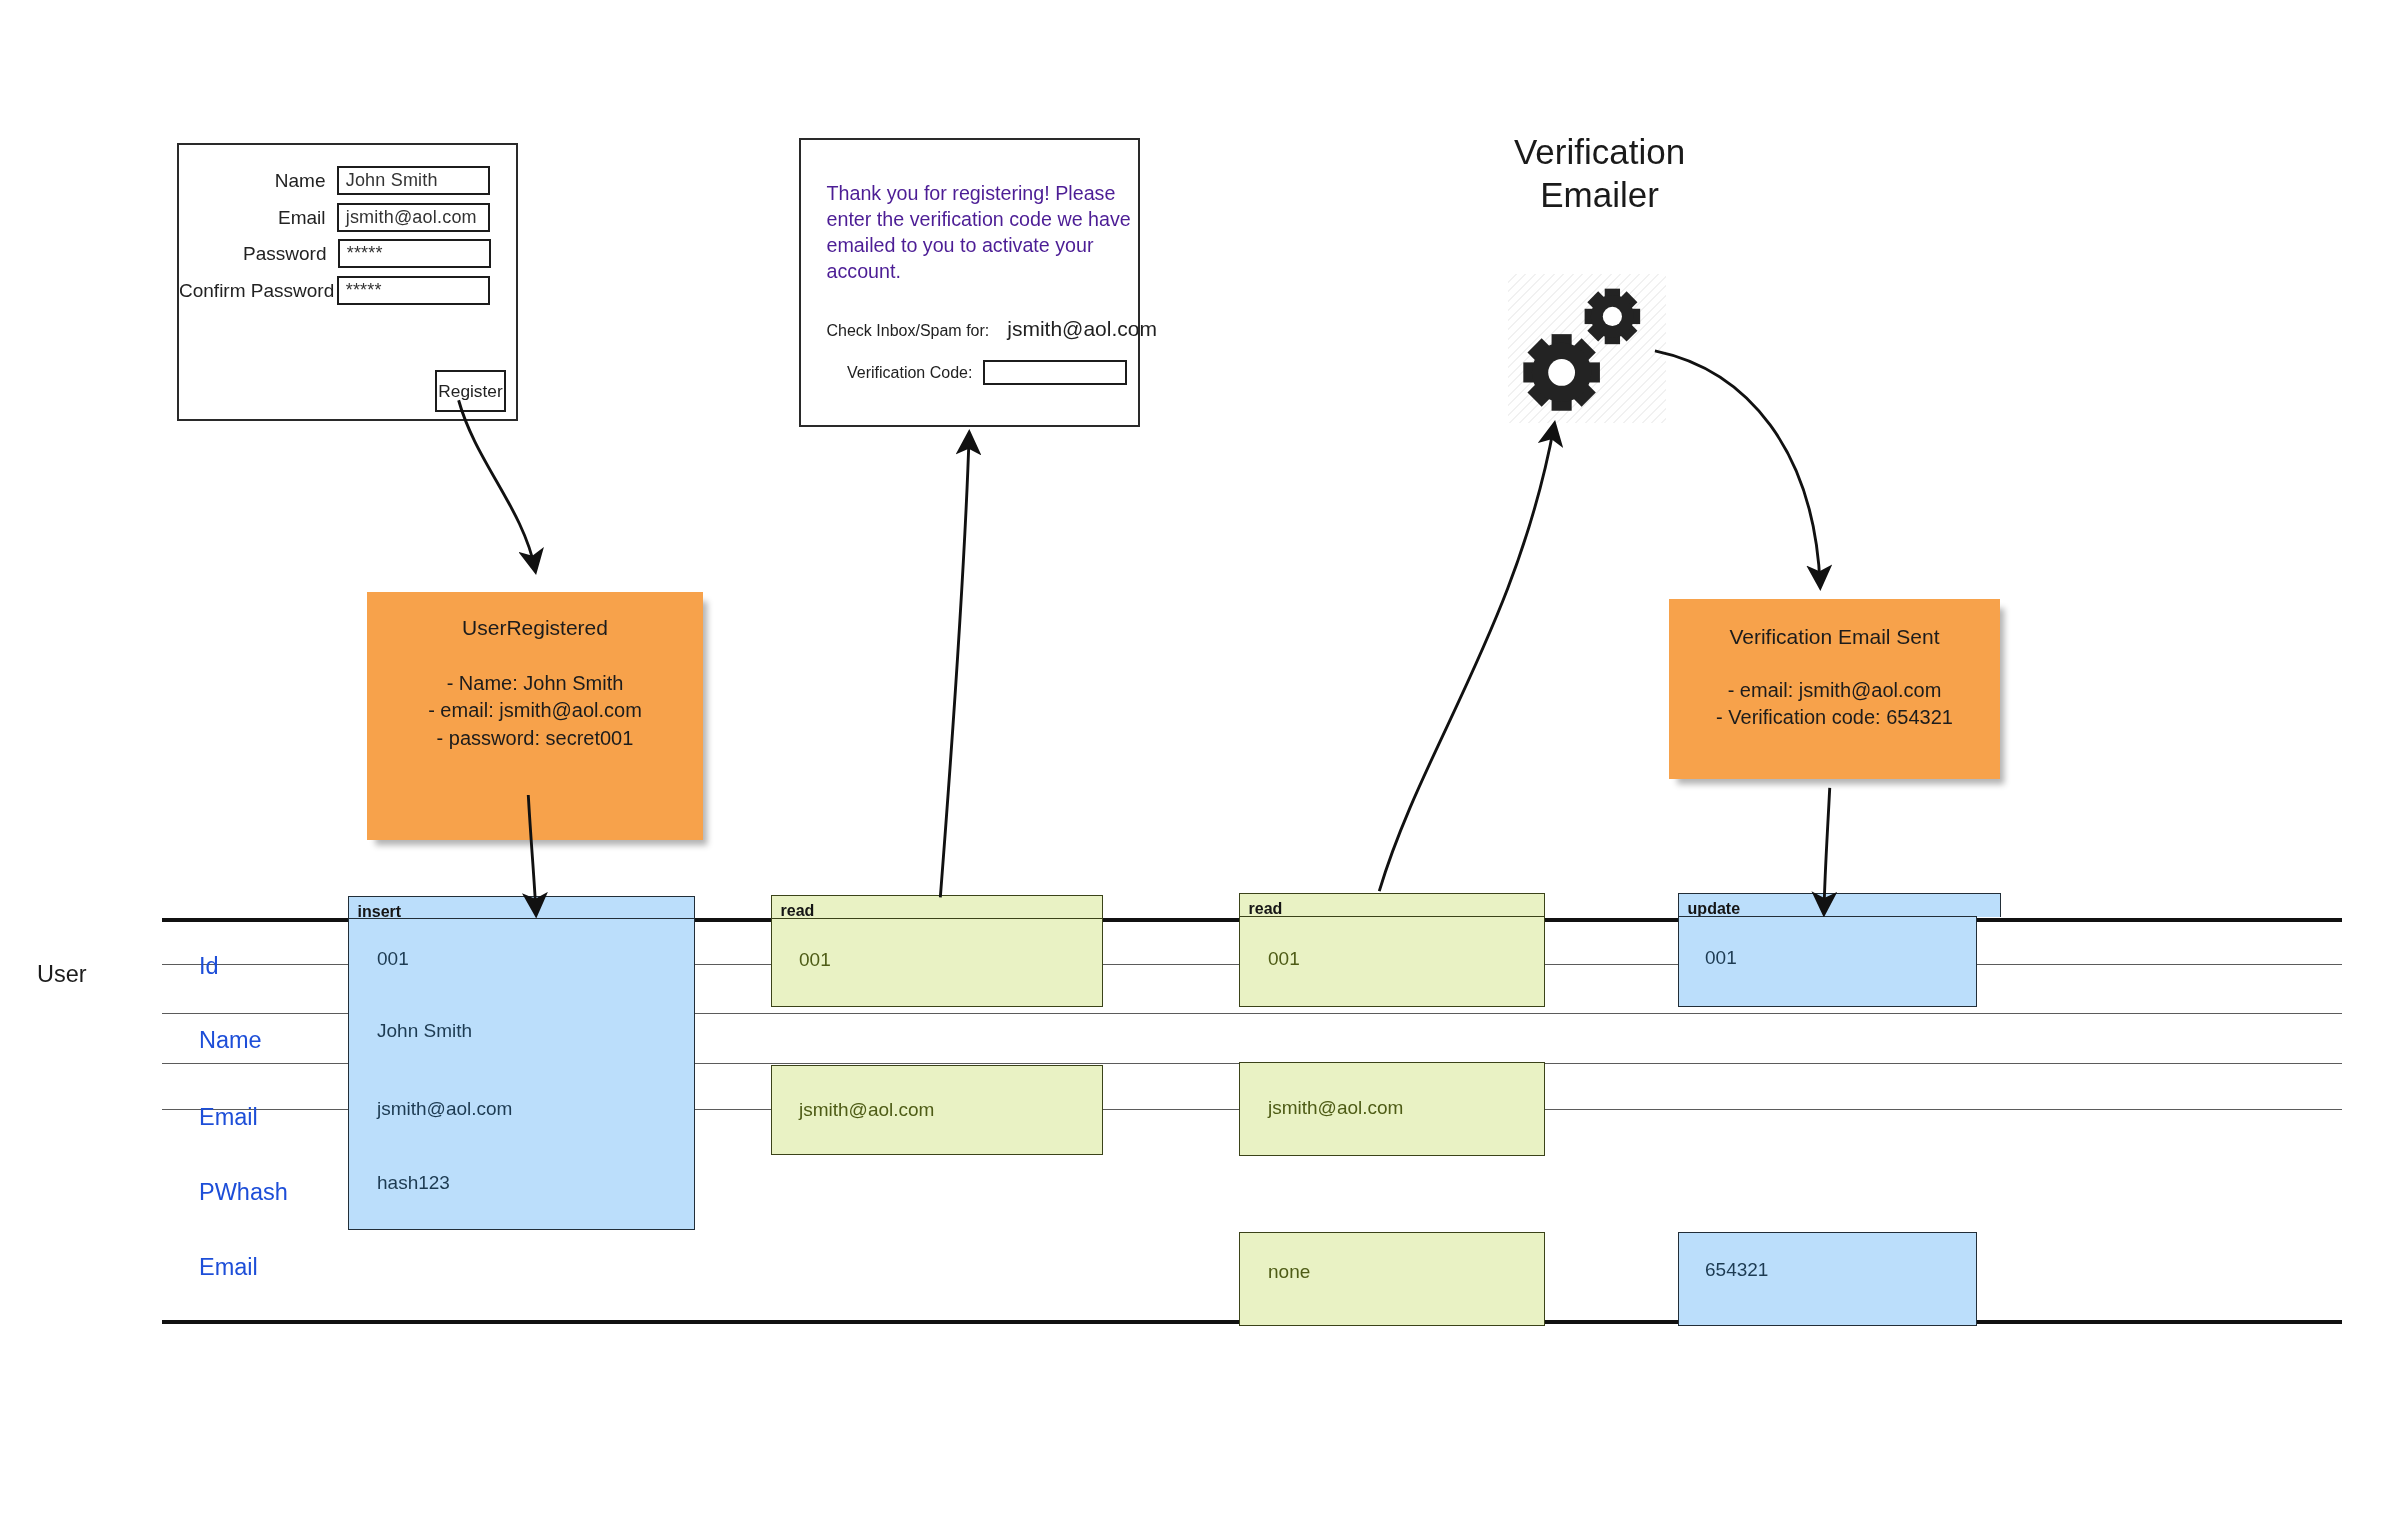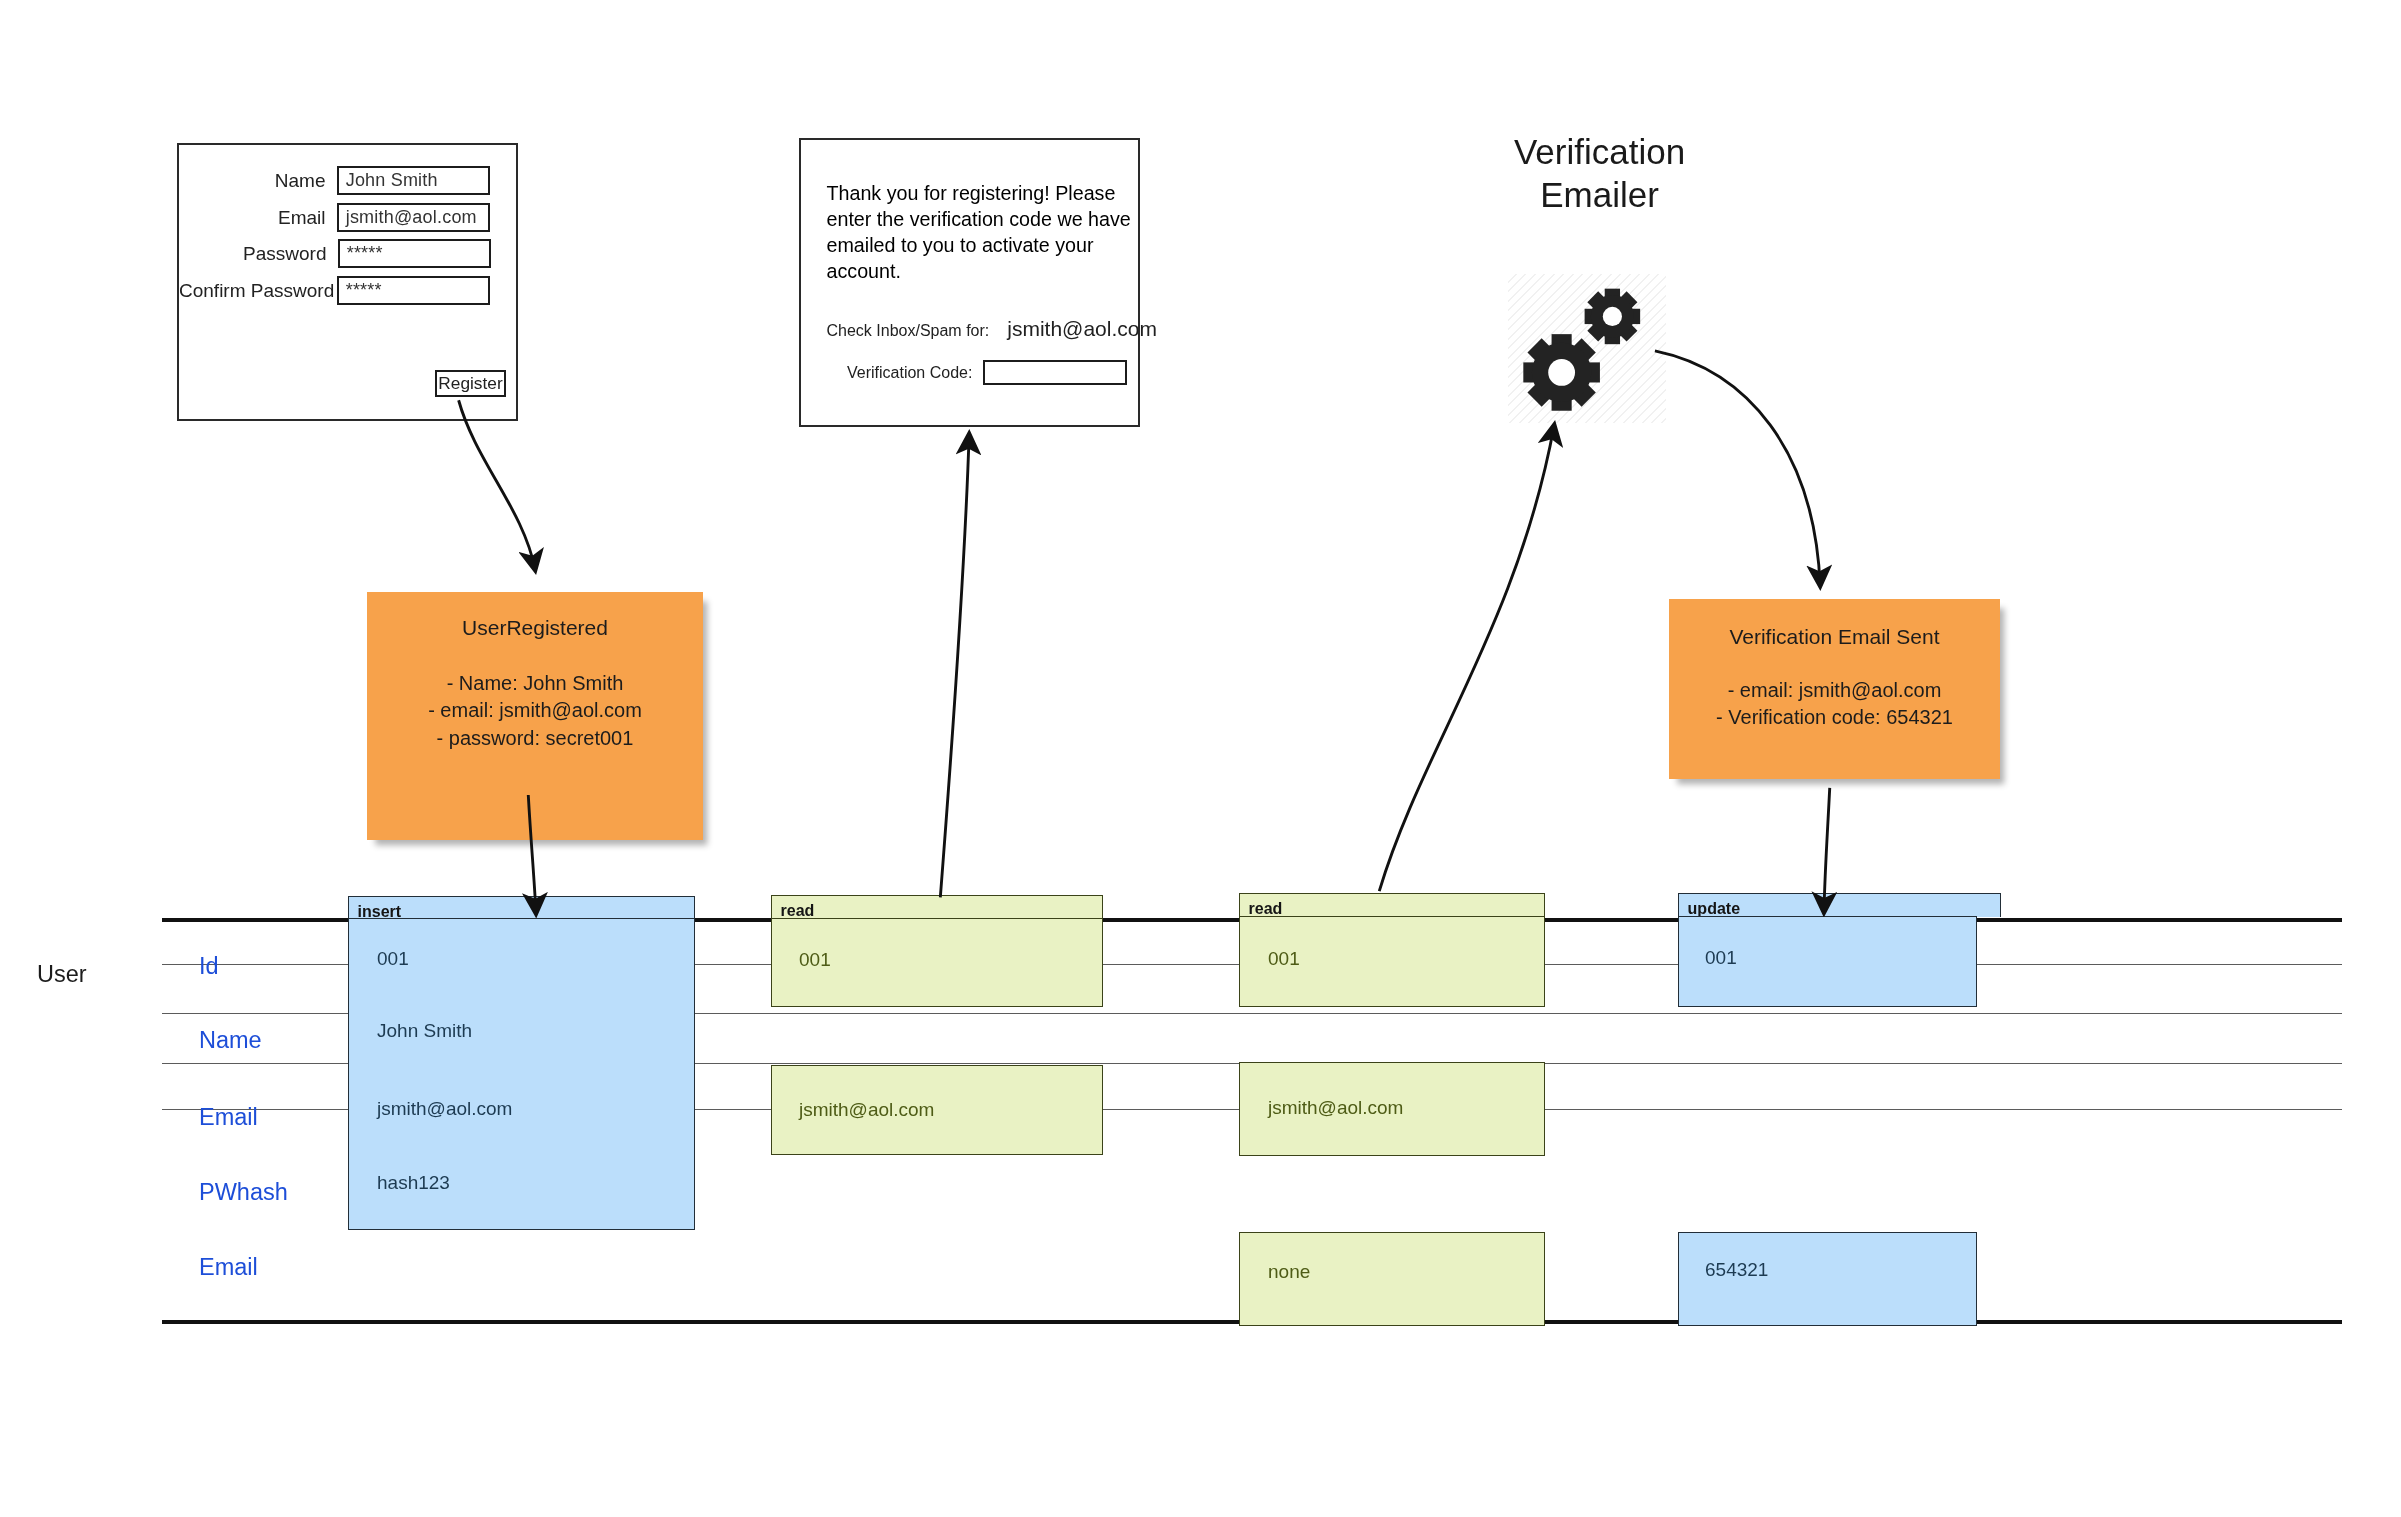--- a/index.html
+++ b/index.html
@@ -19,34 +19,34 @@
   .form-label{
     font-size:19px;color:#222;text-align:right;width:158px;
     padding-right:11.5px;box-sizing:border-box;white-space:nowrap;
   }
   .form-input{
     width:153px;height:29px;border:2.4px solid #1c1c1c;background:#fff;
     box-sizing:border-box;display:flex;align-items:center;
     padding-left:6.7px;font-size:18px;color:#333;letter-spacing:0.2px;
   }
   #reg-btn{
-    position:absolute;left:435px;top:370px;width:71px;height:27px;
+    position:absolute;left:435px;top:370px;width:71px;height:42px;
     border:2.4px solid #1c1c1c;background:#fff;box-sizing:border-box;
     display:flex;align-items:center;justify-content:center;
     font-size:17.3px;color:#222;cursor:pointer;
   }
 
   
   #thanks-window{
     left:799px;top:138px;width:341px;height:289px;
     background:#ffffff;border:2.9px solid #2a2a2a;box-sizing:border-box;
   }
   #thanks-text{
     position:absolute;left:25.5px;top:40px;width:307px;
-    font-size:19.7px;line-height:1.32;color:#000000;
+    font-size:19.7px;line-height:1.32;color:#4c1d95;
   }
   #thanks-inbox-row{position:absolute;left:25.5px;top:177px;display:flex;align-items:baseline;}
   #thanks-inbox-label{font-size:16px;color:#212121;white-space:nowrap;}
   #thanks-inbox-value{font-size:21px;color:#212121;margin-left:18px;white-space:nowrap;}
   #vcode-row{position:absolute;left:46px;top:220px;display:flex;align-items:center;}
   #vcode-label{font-size:16px;color:#212121;white-space:nowrap;}
   #vcode-input{
     margin-left:10.6px;width:144px;height:25px;
     border:2.4px solid #1c1c1c;background:#fff;box-sizing:border-box;
   }

